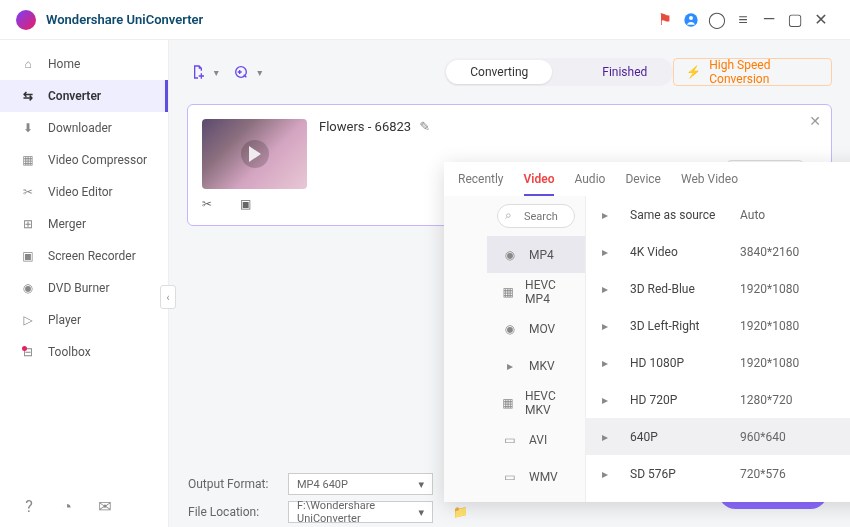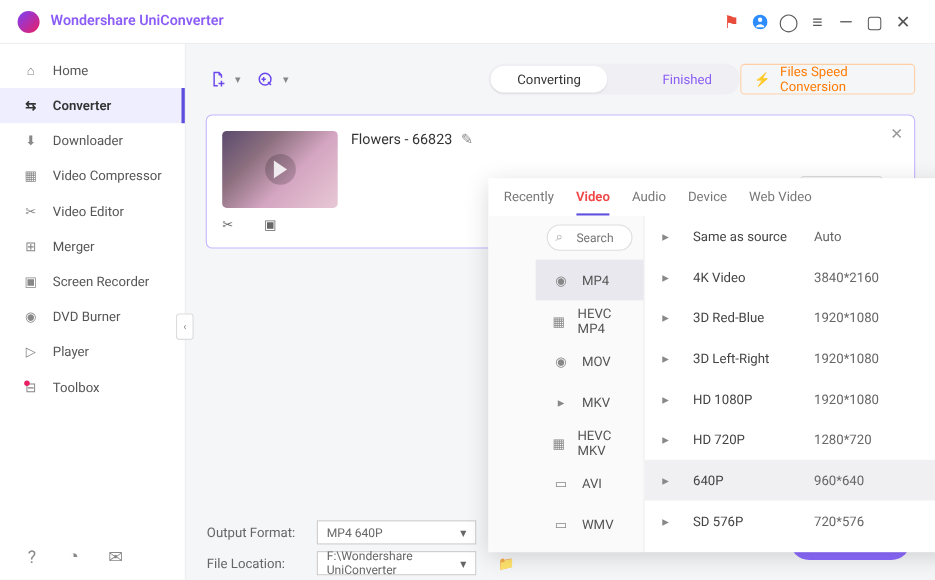--- a/index.html
+++ b/index.html
@@ -1,38 +1,38 @@
 <!DOCTYPE html>
 <html><head>
 <meta charset="utf-8">
 <style>
 *{margin:0;padding:0;box-sizing:border-box;font-family:-apple-system,BlinkMacSystemFont,"Segoe UI",Roboto,sans-serif;}
 body{width:850px;height:527px;background:#f5f6f8;overflow:hidden;position:relative;}
 .titlebar{height:40px;display:flex;align-items:center;padding:0 16px;background:#fff;border-bottom:1px solid #eee;}
 .titlebar .logo{width:20px;height:20px;background:linear-gradient(135deg,#7b3ff9,#e91e63);border-radius:50%;margin-right:10px;}
-.titlebar .title{font-size:13px;font-weight:600;color:#8b5cf6;}
+.titlebar .title{font-size:13px;font-weight:600;color:#0c4a6e;}
 .titlebar .spacer{flex:1;}
 .titlebar .hicon{width:26px;height:26px;display:flex;align-items:center;justify-content:center;color:#555;}
 .main{display:flex;height:calc(100% - 40px);}
 .sidebar{width:170px;background:#fff;border-right:1px solid #eee;display:flex;flex-direction:column;position:relative;}
 .nav{flex:1;padding:8px 0;}
 .nav-item{height:32px;display:flex;align-items:center;padding:0 20px;font-size:12px;color:#555;cursor:pointer;}
 .nav-item.active{background:#eef;color:#333;font-weight:600;border-right:3px solid #5d4ede;}
 .nav-item .ic{width:16px;height:16px;margin-right:12px;display:flex;align-items:center;justify-content:center;color:#888;}
 .nav-item.active .ic{color:#333;}
 .dot{width:5px;height:5px;background:#e91e63;border-radius:50%;position:absolute;margin-left:-8px;margin-top:-8px;}
 .collapse-btn{position:absolute;right:-8px;top:245px;width:16px;height:24px;background:#fff;border:1px solid #ddd;border-radius:3px;display:flex;align-items:center;justify-content:center;font-size:10px;color:#888;}
 .bottom-icons{display:flex;padding:12px 20px;gap:20px;}
 .bottom-icons .bi{width:18px;height:18px;color:#888;display:flex;align-items:center;justify-content:center;}
 .content{flex:1;padding:14px 18px;display:flex;flex-direction:column;}
 .toolbar{display:flex;align-items:center;height:36px;margin-bottom:14px;}
 .tool-btn{width:24px;height:24px;margin-right:22px;display:flex;align-items:center;justify-content:center;position:relative;}
 .tool-btn .chev{font-size:10px;position:absolute;right:-10px;color:#888;}
 .toggle{display:flex;background:#f0f0f4;border-radius:14px;height:28px;padding:2px;margin-left:170px;gap:26px;}
-.toggle-opt{padding:0 24px;display:flex;align-items:center;font-size:12px;color:#8b5cf6;border-radius:14px;cursor:pointer;}
+.toggle-opt{padding:0 24px;display:flex;align-items:center;font-size:12px;color:#4c1d95;border-radius:14px;cursor:pointer;}
 .toggle-opt.active{background:#fff;color:#333;box-shadow:0 1px 2px rgba(0,0,0,0.1);}
 .hsc{margin-left:auto;display:flex;align-items:center;color:#ff7a00;font-size:12px;padding:0 12px;border:1px solid #ffd0a8;border-radius:4px;height:28px;}
 .hsc .bolt{margin-right:8px;}
 .file-panel{border:1px solid #c5b6ff;border-radius:6px;padding:14px;width:645px;background:#fff;position:relative;}
 .file-row{display:flex;align-items:flex-start;}
 .thumb{width:105px;height:70px;background:linear-gradient(135deg,#5b4a6e 0%,#8b6f7e 30%,#d4a5c1 60%,#e8c8d5 100%);border-radius:4px;position:relative;}
 .thumb::after{content:"";position:absolute;top:50%;left:50%;transform:translate(-50%,-50%);width:0;height:0;border-left:12px solid rgba(255,255,255,0.85);border-top:8px solid transparent;border-bottom:8px solid transparent;}
 .thumb::before{content:"";position:absolute;top:50%;left:50%;transform:translate(-50%,-50%);width:28px;height:28px;border-radius:50%;background:rgba(0,0,0,0.18);}
 .file-info{margin-left:12px;}
 .file-name{font-size:13px;color:#333;text-align:right;}
@@ -161,21 +161,21 @@
             <path d="M10 9v6m-3-3h6" stroke="#6b47ed" stroke-width="2"></path>
           </svg>
           <span class="chev">▾</span>
         </div>
       <div class="toggle">
         <div class="toggle-opt active">Converting</div>
         <div class="toggle-opt">Finished</div>
       </div>
       <div class="hsc">
           <span class="bolt">⚡</span>
-          <span>Files Speed Conversion</span>
+          <span>High Speed Conversion</span>
         </div>
     </div>
 
     <div class="file-panel">
       <div class="close-x">✕</div>
       <div class="file-row">
         <div class="thumb"></div>
         <div class="file-info">
           <div class="file-name"><span>Flowers - 66823</span><span class="pen">✎</span></div>
         </div>

